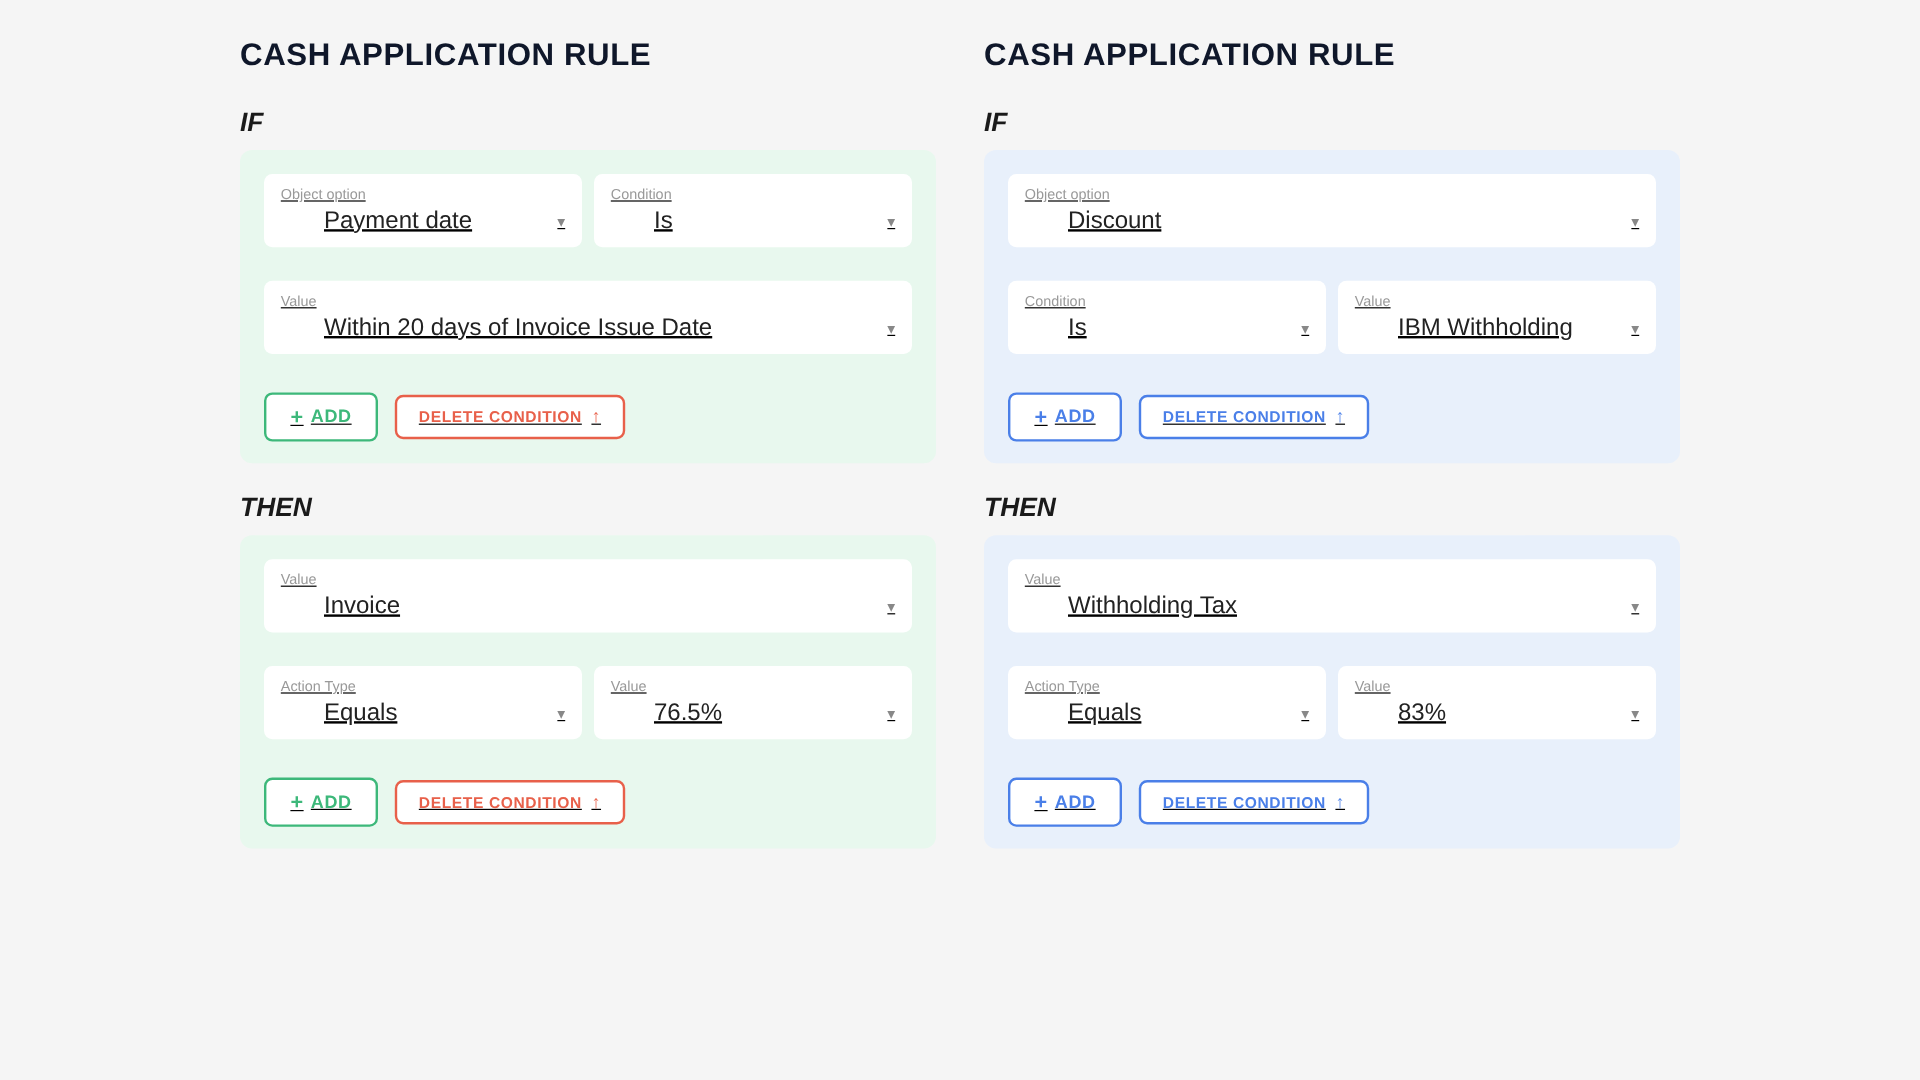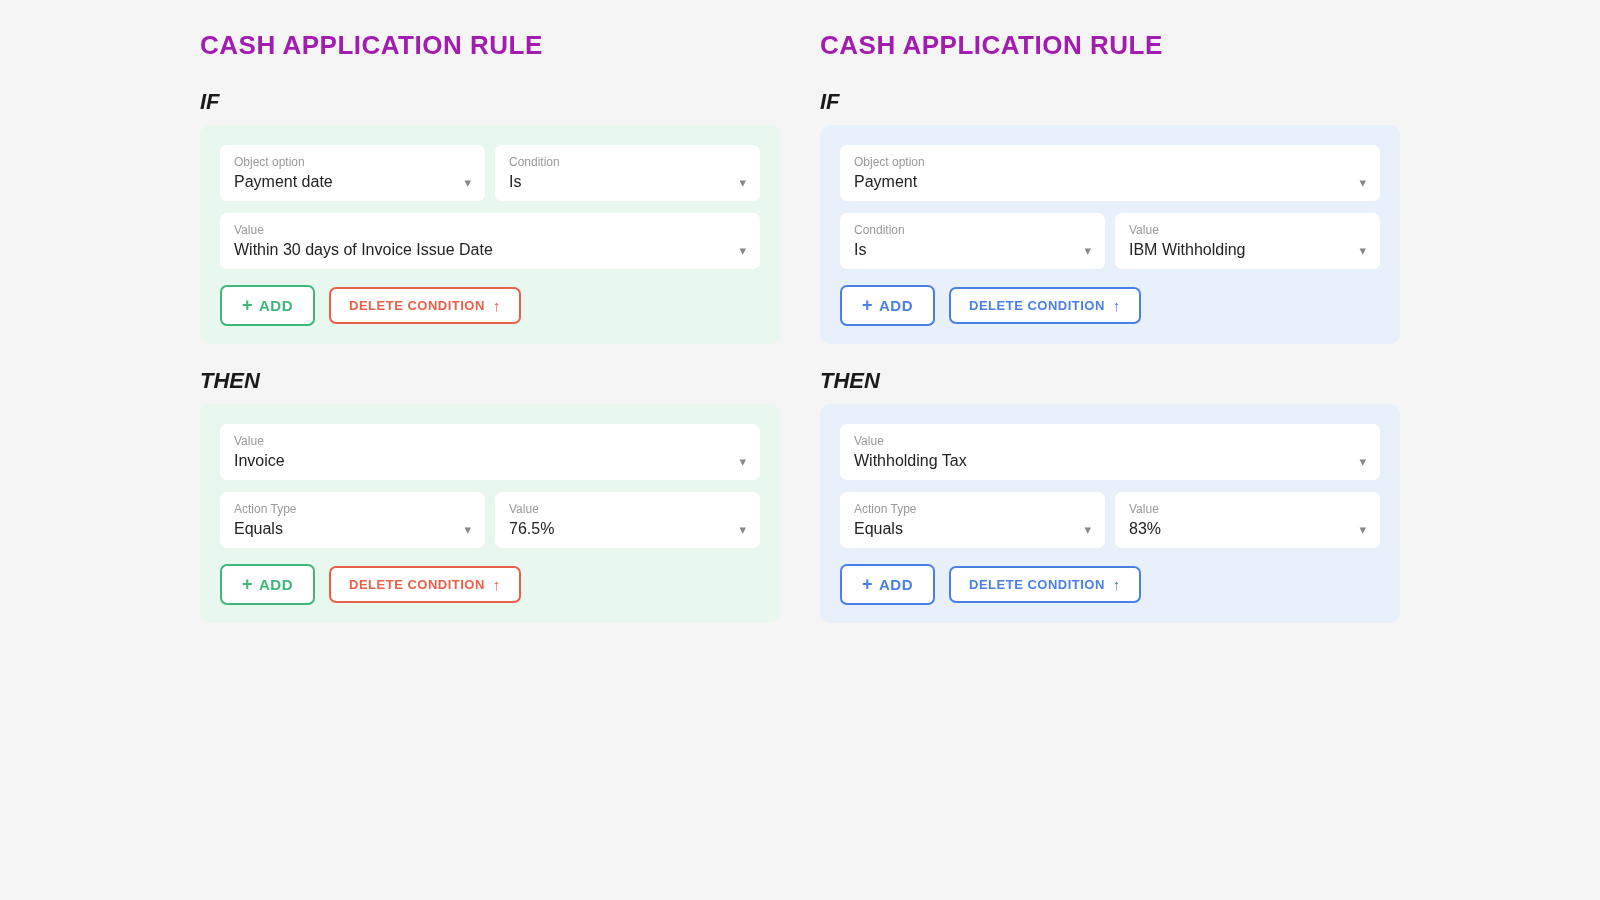--- a/index.html
+++ b/index.html
@@ -20,37 +20,38 @@
     }
     .rule-panel {
       flex: 1;
       display: flex;
       flex-direction: column;
       gap: 24px;
     }
     .rule-title {
       font-size: 26px;
       font-weight: 900;
-      color: #a21caf;
+      color: #0f172a;
       letter-spacing: 0.5px;
       margin-bottom: 4px;
     }
     .section-label {
       font-size: 22px;
       font-weight: 800;
       color: #1a1a1a;
       margin-bottom: 10px;
       font-style: italic;
     }
     .condition-card {
       border-radius: 10px;
       padding: 20px 20px 18px 20px;
       display: flex;
       flex-direction: column;
-      gap: 12px;
+      gap: 28px;
+      text-decoration: underline;
     }
     .condition-card.green {
       background: #e8f8ee;
     }
     .condition-card.blue {
       background: #e8f0fb;
     }
     .card-row {
       display: flex;
       gap: 10px;
@@ -75,23 +76,24 @@
       color: #999;
       font-weight: 500;
       margin-bottom: 4px;
     }
     .field-value-row {
       display: flex;
       align-items: center;
       justify-content: space-between;
     }
     .field-value {
-      font-size: 16px;
+      font-size: 20px;
       font-weight: 500;
       color: #222;
+      margin-left: 36px;
     }
     .chevron-icon {
       color: #888;
       font-size: 13px;
       margin-left: 8px;
       flex-shrink: 0;
     }
     .card-actions {
       display: flex;
       align-items: center;
@@ -175,21 +177,21 @@
               <span class="field-value">Is</span>
               <span class="chevron-icon">▾</span>
             </div>
           </div>
         </div>
 
         <div class="card-row">
           <div class="dropdown-field full">
             <span class="field-label">Value</span>
             <div class="field-value-row">
-              <span class="field-value">Within 30 days of Invoice Issue Date</span>
+              <span class="field-value">Within 20 days of Invoice Issue Date</span>
               <span class="chevron-icon">▾</span>
             </div>
           </div>
         </div>
 
         <div class="card-actions">
           <button class="btn-add">
             <span class="plus">+</span>
             <span>ADD</span>
           </button>
@@ -250,21 +252,21 @@
     <div class="rule-title">CASH APPLICATION RULE</div>
 
     <div>
       <div class="section-label">IF</div>
       <div class="condition-card blue">
 
         <div class="card-row">
           <div class="dropdown-field full">
             <span class="field-label">Object option</span>
             <div class="field-value-row">
-              <span class="field-value">Payment</span>
+              <span class="field-value">Discount</span>
               <span class="chevron-icon">▾</span>
             </div>
           </div>
         </div>
 
         <div class="card-row">
           <div class="dropdown-field half">
             <span class="field-label">Condition</span>
             <div class="field-value-row">
               <span class="field-value">Is</span>

